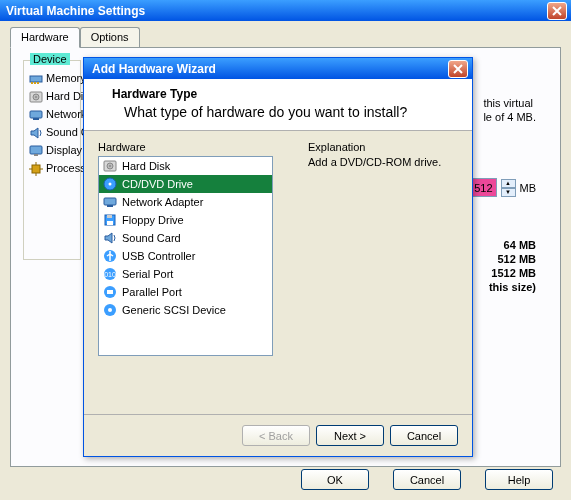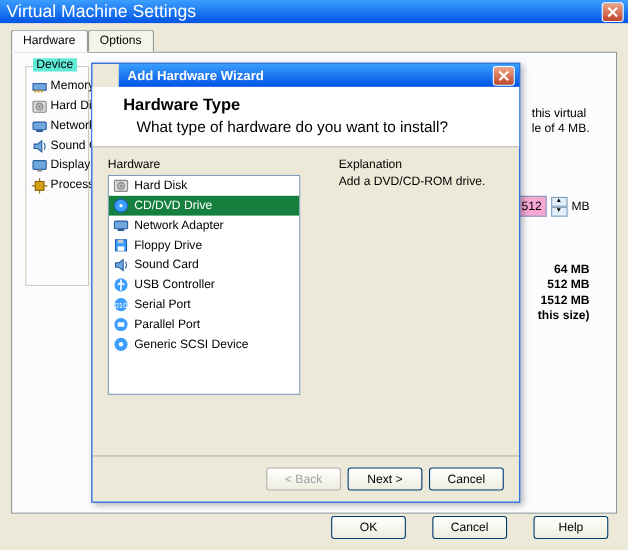--- a/index.html
+++ b/index.html
@@ -1,57 +1,57 @@
 <!DOCTYPE html>
 <html><head>
 <meta charset="utf-8">
 <style>
 * { box-sizing: border-box; margin: 0; padding: 0; }
 body { font-family: Tahoma, sans-serif; font-size: 11px; background: #fff; width: 571px; height: 500px; overflow: hidden; position: relative; }
 
 
 .main-window { width: 571px; height: 500px; background: #ece9d8; position: relative; }
 .main-title-bar { height: 21px; background: linear-gradient(to bottom, #3b9eff, #0054e3); display: flex; align-items: center; padding: 0 4px; }
-.main-title { color: #fff; font-weight: normal; font-size: 16px; font-family: "Trebuchet MS", sans-serif; flex: 1; padding-left: 2px; }
+.main-title { color: #fff; font-weight: bold; font-size: 12px; font-family: "Trebuchet MS", sans-serif; flex: 1; padding-left: 2px; }
 .win-close { width: 20px; height: 18px; background: linear-gradient(to bottom, #f1a689, #c0442a); border: 1px solid #fff; border-radius: 3px; display: flex; align-items: center; justify-content: center; color: #fff; font-weight: bold; font-size: 12px; cursor: pointer; }
 
 .main-body { position: relative; padding: 6px 10px 10px 10px; height: calc(100% - 21px); }
 
 
 .tab-row { display: flex; gap: 0px; }
 .tab { border: 1px solid #919b9c; border-bottom: none; padding: 3px 10px 4px 10px; background: #f5f4ea; border-radius: 3px 3px 0 0; position: relative; z-index: 2; cursor: pointer; }
 .tab.active { background: #fcfcfe; border-bottom: 1px solid #fcfcfe; margin-bottom: -1px; }
 .tab-panel { border: 1px solid #919b9c; background: #fcfcfe; height: 420px; padding: 10px; position: relative; }
 
 
 .device-group { position: absolute; left: 12px; top: 12px; width: 58px; height: 200px; border: 1px solid #d0d0bf; padding-top: 8px; }
 .device-group-label { position: absolute; top: -8px; left: 6px; background: #5eead4; padding: 0 3px; }
 .device-item { display: flex; align-items: center; gap: 4px; padding: 2px 4px; white-space: nowrap; }
 .dev-icon { width: 14px; height: 14px; flex-shrink: 0; }
 
 
 .right-info { position: absolute; right: 24px; top: 48px; text-align: left; font-size: 11px; line-height: 14px; white-space: nowrap; }
 .mem-spinner-row { position: absolute; right: 24px; top: 130px; display: flex; align-items: center; gap: 4px; }
-.mem-spinner { width: 40px; height: 19px; border: 1px solid #7f9db9; background: #f9a8d4; text-align: right; padding: 2px 3px; font-size: 11px; }
+.mem-spinner { width: 40px; height: 19px; border: 1px solid #7f9db9; background: #ec4899; text-align: right; padding: 2px 3px; font-size: 11px; }
 .spin-btns { display: flex; flex-direction: column; }
 .spin-btn { width: 15px; height: 9px; border: 1px solid #7f9db9; background: #e3eefb; font-size: 6px; line-height: 6px; text-align: center; cursor: pointer; }
 .mem-stats { position: absolute; right: 24px; top: 190px; text-align: right; font-size: 11px; line-height: 14px; white-space: nowrap; font-weight: bold; }
 
 
 .main-buttons { position: absolute; right: 18px; bottom: 10px; display: flex; gap: 24px; }
 .btn { min-width: 68px; height: 21px; border: 1px solid #003c74; background: linear-gradient(to bottom, #fff, #eeedde); border-radius: 3px; font-size: 11px; font-family: Tahoma, sans-serif; cursor: pointer; padding: 0 8px; }
 .btn:disabled { color: #a0a0a0; border-color: #b0b0b0; cursor: default; }
 
 
 .wizard { position: absolute; left: 83px; top: 57px; width: 390px; height: 400px; background: #ece9d8; border: 1px solid #0054e3; box-shadow: 2px 2px 6px rgba(0,0,0,0.3); z-index: 10; }
-.wizard-title-bar { height: 21px; background: linear-gradient(to bottom, #3b9eff, #0054e3); display: flex; align-items: center; padding: 0 4px; margin-left: 24px; }
+.wizard-title-bar { height: 21px; background: linear-gradient(to bottom, #3b9eff, #0054e3); display: flex; align-items: center; padding: 0 4px; }
 .wizard-title { color: #fff; font-weight: bold; font-size: 12px; font-family: "Trebuchet MS", sans-serif; flex: 1; padding-left: 4px; }
 
 .wizard-header { background: #fff; padding: 8px 14px 10px 28px; border-bottom: 1px solid #b0b0b0; }
-.wizard-header .htitle { font-weight: bold; font-size: 15px; }
+.wizard-header .htitle { font-weight: bold; font-size: 12px; }
 .wizard-header .hsub { font-size: 14px; padding-left: 12px; margin-top: 3px; }
 
 .wizard-body { padding: 10px 14px; }
 .hw-label, .exp-label { font-size: 11px; margin-bottom: 3px; }
 .hw-list { width: 175px; height: 200px; border: 1px solid #7f9db9; background: #fff; overflow: hidden; }
 .hw-item { display: flex; align-items: center; gap: 4px; padding: 1px 3px; font-size: 11px; cursor: pointer; white-space: nowrap; }
 .hw-item.selected { background: #15803d; color: #fff; }
 .hw-item.selected .hw-icon svg * {  }
 .hw-icon { width: 16px; height: 16px; flex-shrink: 0; display: flex; align-items: center; justify-content: center; }
 

